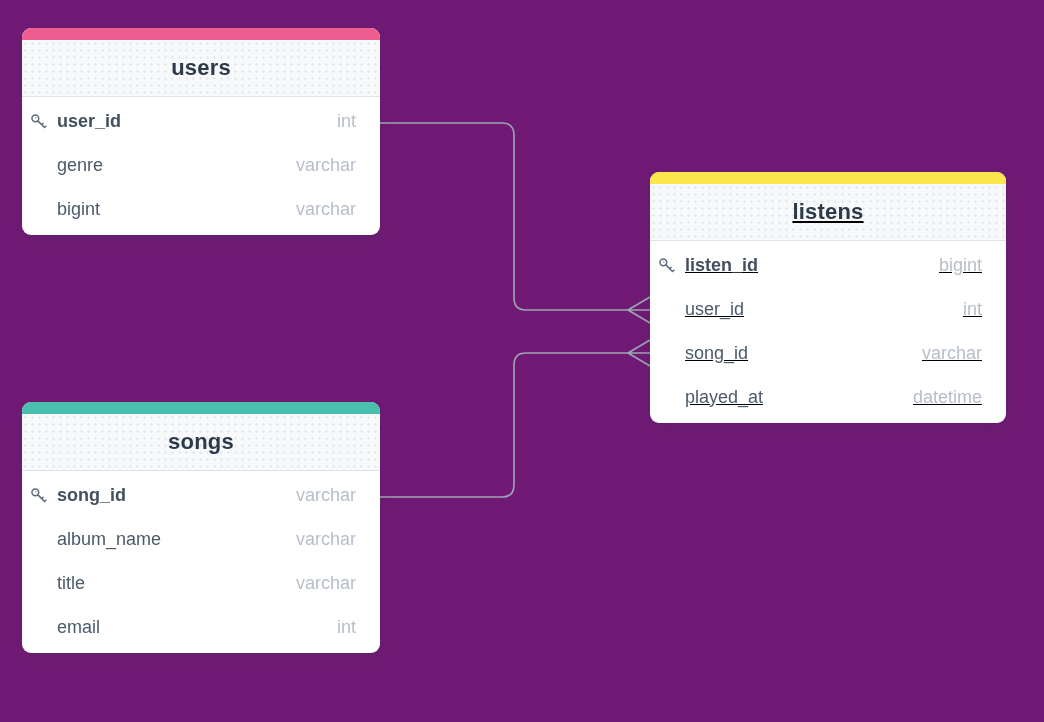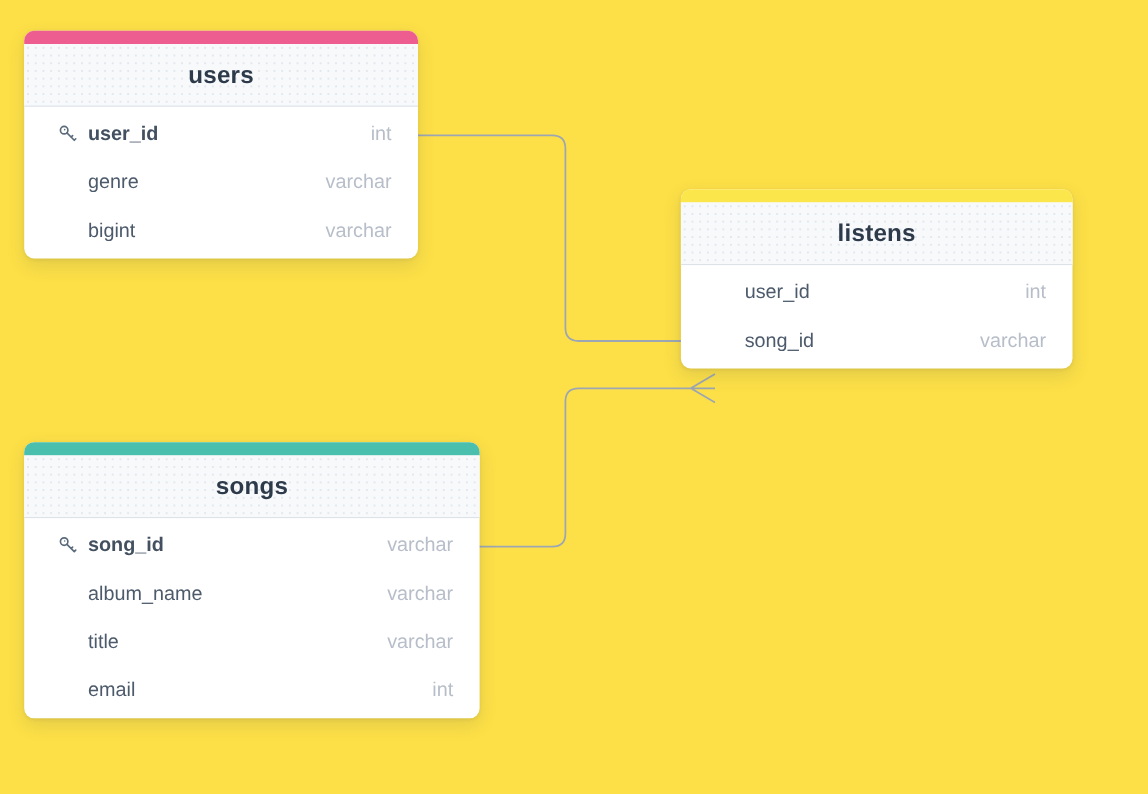--- a/index.html
+++ b/index.html
@@ -4,42 +4,42 @@
 <style>
   html,body { margin:0; padding:0; }
   body {
     font-family: "Liberation Sans", "DejaVu Sans", sans-serif;
     background:#EEF2F6;
   }
   .canvas {
     position:relative;
     width:1044px;
     height:722px;
-    background:#fde047;
+    background:#701a75;
     overflow:hidden;
   }
   .rel-svg {
     position:absolute;
     left:0; top:0;
     width:1044px; height:722px;
     pointer-events:none;
   }
   .rel-svg g {
     fill:none;
     stroke-width:1.6px;
   }
   .table-card {
     position:absolute;
     background:#FFFFFF;
     border-radius:9px;
     box-shadow:0 6px 16px rgba(45,58,74,0.13), 0 1px 3px rgba(45,58,74,0.08);
   }
   #table-users   { left:22px;  top:28px;  width:358px; }
-  #table-listens { left:619px; top:172px; width:356px; }
-  #table-songs   { left:22px;  top:402px; width:414px; }
+  #table-listens { left:650px; top:172px; width:356px;text-decoration:underline; }
+  #table-songs   { left:22px;  top:402px; width:358px; }
   .accent-bar {
     height:12px;
     border-radius:9px 9px 0 0;
   }
   .table-header {
     height:56px;
     display:flex;
     align-items:center;
     justify-content:center;
     background-color:#F7F9FB;
@@ -51,21 +51,21 @@
     font-size:22px;
     font-weight:600;
     color:#2D3A4A;
     letter-spacing:0.2px;
   }
   .table-body { padding:2px 0 4px; }
   .field-row {
     height:44px;
     display:flex;
     align-items:center;
-    padding:0 24px 0 26px;
+    padding:0 24px 0 3px;
     font-size:18px;
     color:#4C5A6B;
   }
   .icon-slot {
     width:26px;
     height:20px;
     margin-right:6px;
     display:flex;
     align-items:center;
     justify-content:center;
@@ -130,29 +130,45 @@
       </div>
     </div>
   </div>
 
   <div class="table-card" id="table-listens">
     <div class="accent-bar" style="background-color: rgb(251, 230, 75);"></div>
     <div class="table-header">
       <span class="table-title">listens</span>
     </div>
     <div class="table-body">
+      <div class="field-row pk">
+        <span class="icon-slot">
+          <svg viewBox="0 0 24 24" fill="none" stroke="currentColor" stroke-width="1.9" stroke-linecap="round" stroke-linejoin="round">
+            <circle cx="8" cy="8" r="4.3"></circle>
+            <circle cx="8.6" cy="7.4" r="0.9" fill="currentColor" stroke="none"></circle>
+            <path d="M11.2 11.2 L19.6 19.6 M19.6 19.6 L21.3 17.9 M16 16 L17.7 14.3"></path>
+          </svg>
+        </span>
+        <span class="field-name">listen_id</span>
+        <span class="field-type">bigint</span>
+      </div>
       <div class="field-row">
         <span class="icon-slot"></span>
         <span class="field-name">user_id</span>
         <span class="field-type">int</span>
       </div>
       <div class="field-row">
         <span class="icon-slot"></span>
         <span class="field-name">song_id</span>
         <span class="field-type">varchar</span>
+      </div>
+      <div class="field-row">
+        <span class="icon-slot"></span>
+        <span class="field-name">played_at</span>
+        <span class="field-type">datetime</span>
       </div>
     </div>
   </div>
 
   <div class="table-card" id="table-songs">
     <div class="accent-bar" style="background-color: rgb(75, 191, 173);"></div>
     <div class="table-header">
       <span class="table-title">songs</span>
     </div>
     <div class="table-body">

